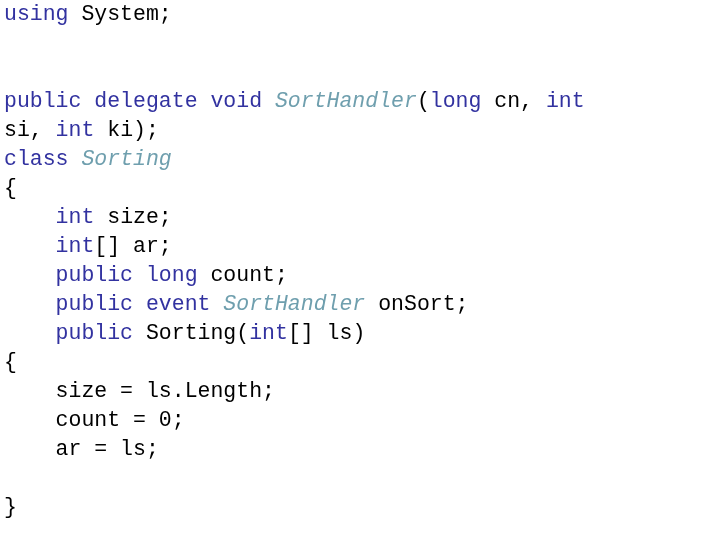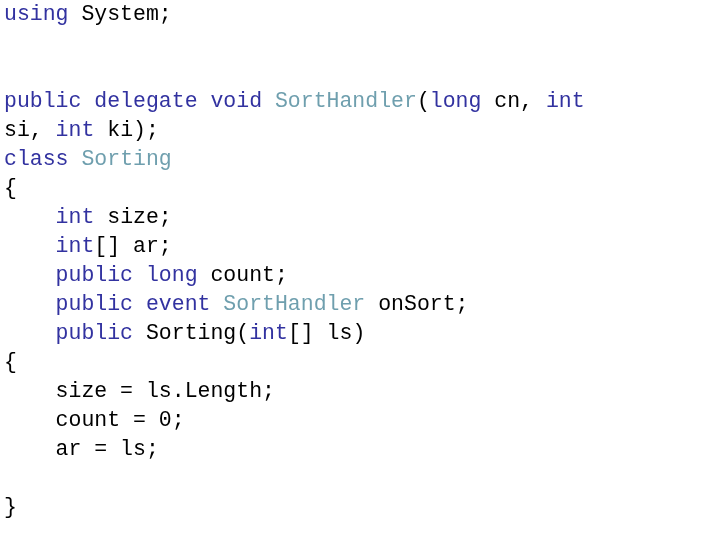--- a/index.html
+++ b/index.html
@@ -39,21 +39,21 @@
     font-size: 21.5px;
     line-height: 29px;
     padding-left: 4px;
     box-sizing: border-box;
   }
   .code-line.blank {
     color: transparent;
   }
   .tok { white-space: pre; }
   .tok-keyword { color: #3232a0; }
-  .tok-type    { color: #6f9fae; }
+  .tok-type    { color: #6f9fae; font-style: italic; }
   .tok-plain   { color: #000000; }
 </style>
 </head>
 <body>
 
 <div id="slide">
   <div id="code-block"><div class="code-line"><span class="tok tok-keyword" style="color: rgb(50, 50, 160);">using</span><span class="tok tok-plain" style="color: rgb(0, 0, 0);"> System;</span></div><div class="code-line blank">&nbsp;</div><div class="code-line blank">&nbsp;</div><div class="code-line"><span class="tok tok-keyword" style="color: rgb(50, 50, 160);">public delegate void </span><span class="tok tok-type" style="color: rgb(111, 159, 174);">SortHandler</span><span class="tok tok-plain" style="color: rgb(0, 0, 0);">(</span><span class="tok tok-keyword" style="color: rgb(50, 50, 160);">long</span><span class="tok tok-plain" style="color: rgb(0, 0, 0);"> cn, </span><span class="tok tok-keyword" style="color: rgb(50, 50, 160);">int</span></div><div class="code-line"><span class="tok tok-plain" style="color: rgb(0, 0, 0);">si, </span><span class="tok tok-keyword" style="color: rgb(50, 50, 160);">int</span><span class="tok tok-plain" style="color: rgb(0, 0, 0);"> ki);</span></div><div class="code-line"><span class="tok tok-keyword" style="color: rgb(50, 50, 160);">class</span><span class="tok tok-plain" style="color: rgb(0, 0, 0);"> </span><span class="tok tok-type" style="color: rgb(111, 159, 174);">Sorting</span></div><div class="code-line"><span class="tok tok-plain" style="color: rgb(0, 0, 0);">{</span></div><div class="code-line"><span class="tok tok-plain" style="color: rgb(0, 0, 0);">    </span><span class="tok tok-keyword" style="color: rgb(50, 50, 160);">int</span><span class="tok tok-plain" style="color: rgb(0, 0, 0);"> size;</span></div><div class="code-line"><span class="tok tok-plain" style="color: rgb(0, 0, 0);">    </span><span class="tok tok-keyword" style="color: rgb(50, 50, 160);">int</span><span class="tok tok-plain" style="color: rgb(0, 0, 0);">[] ar;</span></div><div class="code-line"><span class="tok tok-plain" style="color: rgb(0, 0, 0);">    </span><span class="tok tok-keyword" style="color: rgb(50, 50, 160);">public long</span><span class="tok tok-plain" style="color: rgb(0, 0, 0);"> count;</span></div><div class="code-line"><span class="tok tok-plain" style="color: rgb(0, 0, 0);">    </span><span class="tok tok-keyword" style="color: rgb(50, 50, 160);">public event </span><span class="tok tok-type" style="color: rgb(111, 159, 174);">SortHandler</span><span class="tok tok-plain" style="color: rgb(0, 0, 0);"> onSort;</span></div><div class="code-line"><span class="tok tok-plain" style="color: rgb(0, 0, 0);">    </span><span class="tok tok-keyword" style="color: rgb(50, 50, 160);">public</span><span class="tok tok-plain" style="color: rgb(0, 0, 0);"> Sorting(</span><span class="tok tok-keyword" style="color: rgb(50, 50, 160);">int</span><span class="tok tok-plain" style="color: rgb(0, 0, 0);">[] ls)</span></div><div class="code-line"><span class="tok tok-plain" style="color: rgb(0, 0, 0);">{</span></div><div class="code-line"><span class="tok tok-plain" style="color: rgb(0, 0, 0);">    size = ls.Length;</span></div><div class="code-line"><span class="tok tok-plain" style="color: rgb(0, 0, 0);">    count = 0;</span></div><div class="code-line"><span class="tok tok-plain" style="color: rgb(0, 0, 0);">    ar = ls;</span></div><div class="code-line blank">&nbsp;</div><div class="code-line"><span class="tok tok-plain" style="color: rgb(0, 0, 0);">}</span></div></div>
 </div>
 
 </body></html>

